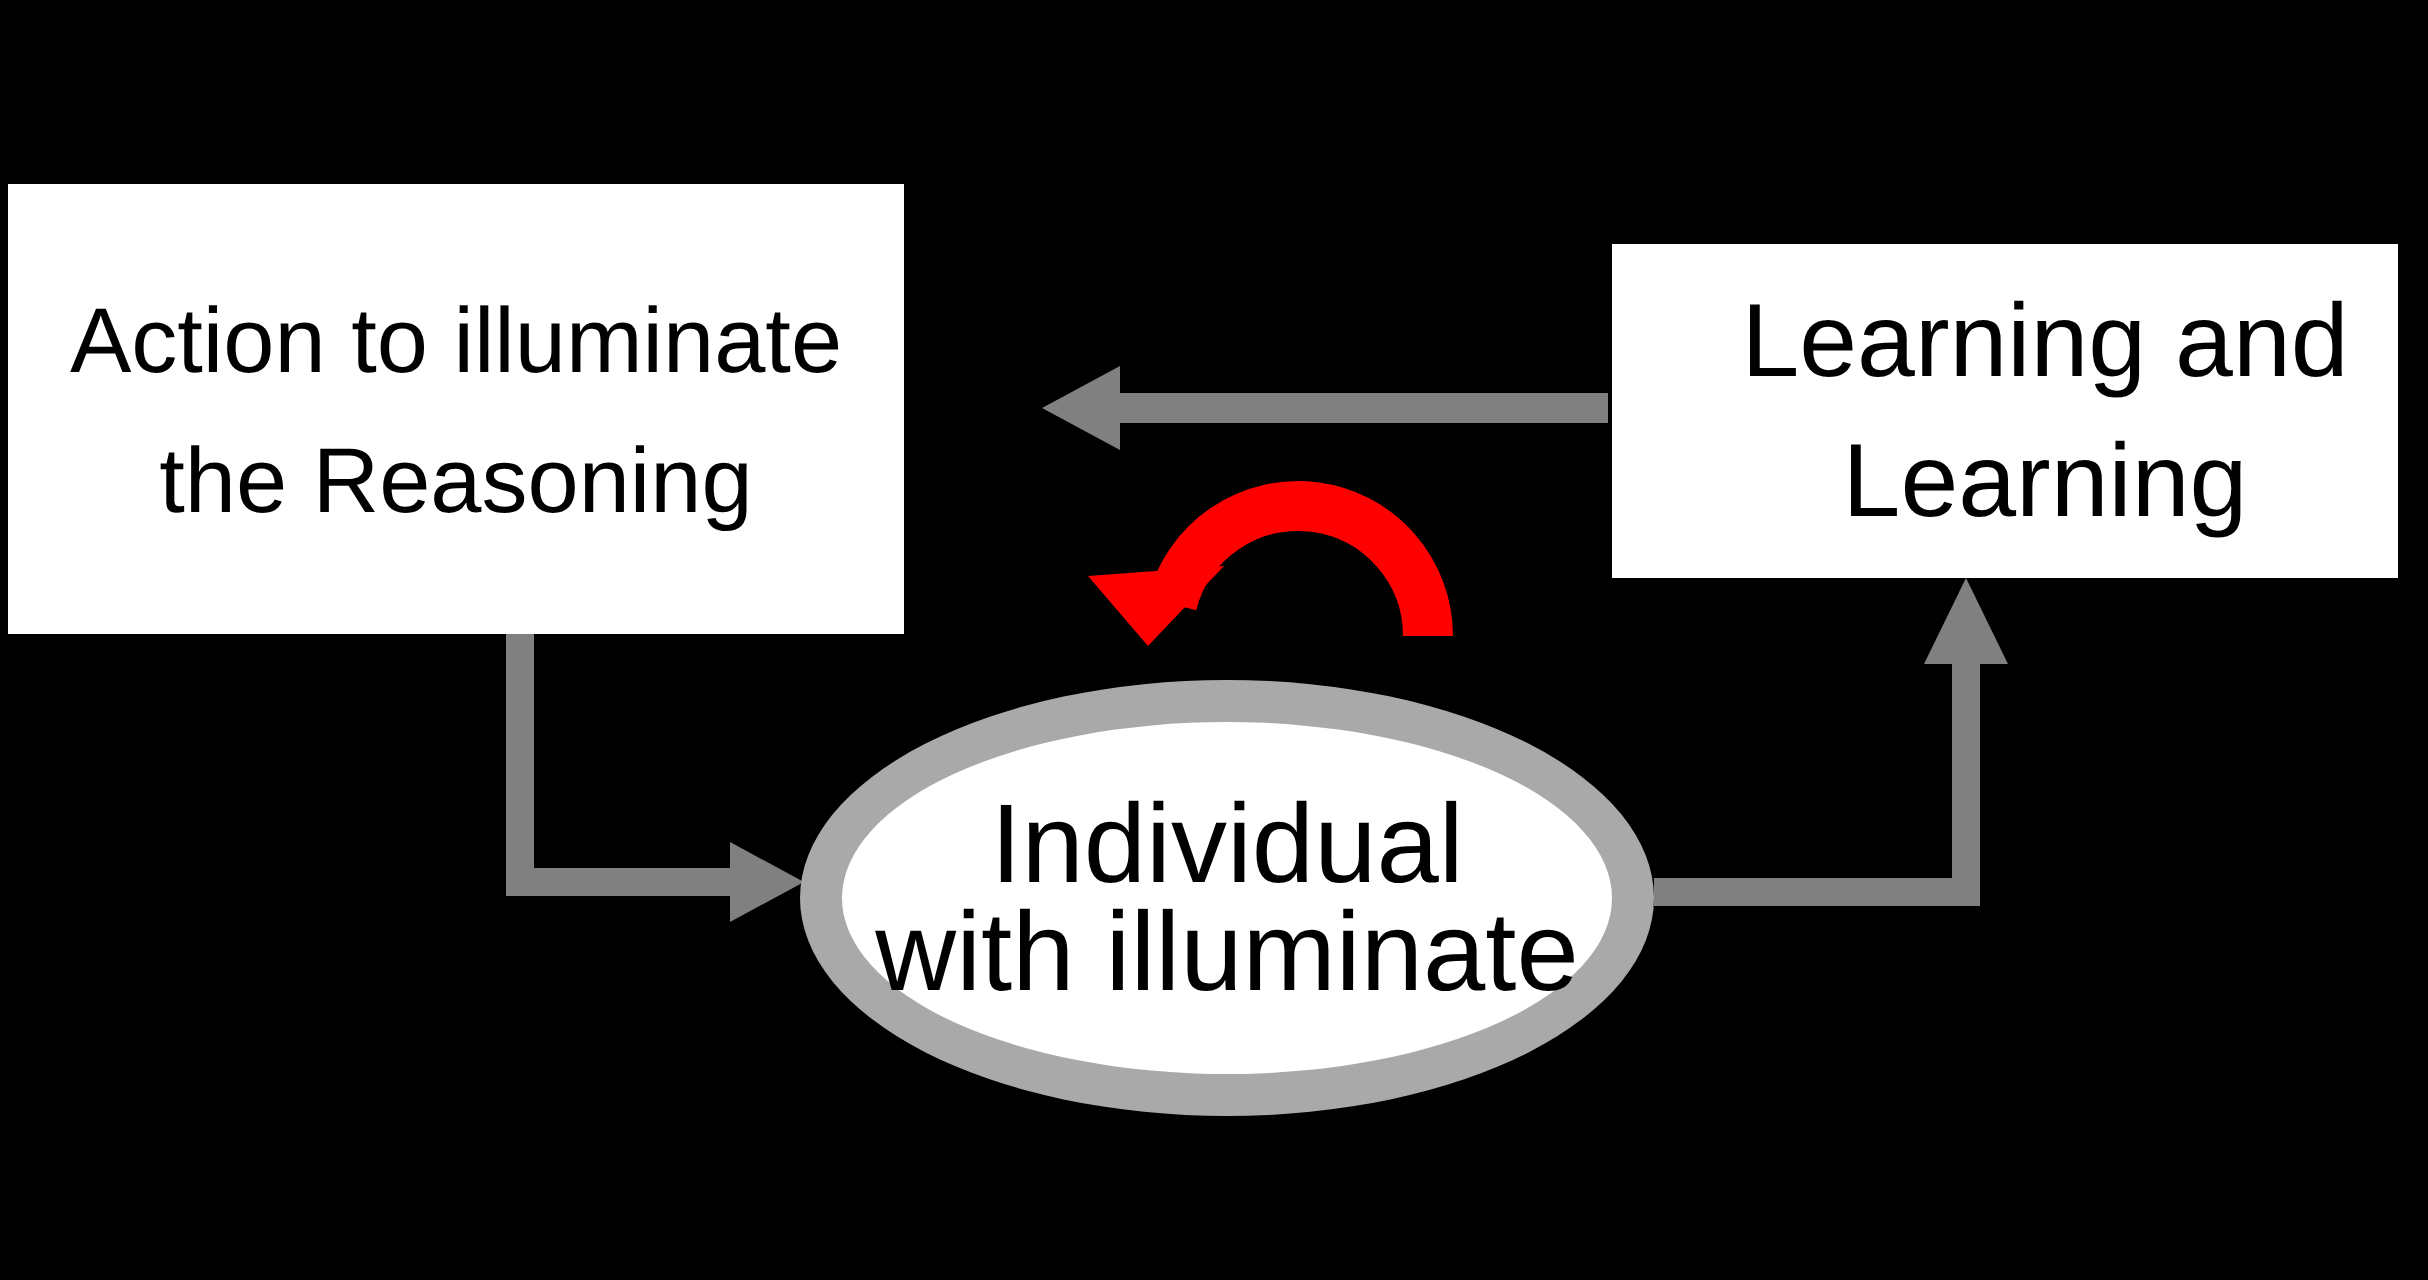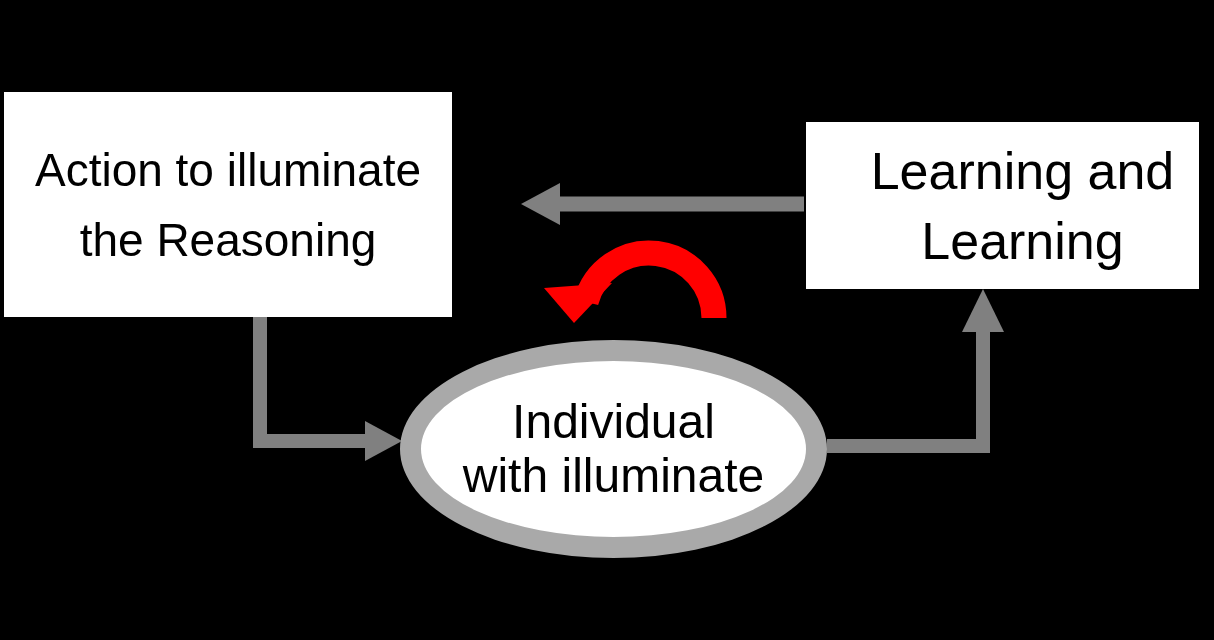--- a/index.html
+++ b/index.html
@@ -47,21 +47,21 @@
     padding-left: 40px;
   }
   #node-individual {
     left: 400px;
     top: 340px;
     width: 427px;
     height: 218px;
     box-sizing: border-box;
     border: 21px solid var(--c-ring, #A9A9A9);
     border-radius: 50%;
-    font-size: 48px;
+    font-size: 56px;
     line-height: 54px;
   }
   svg.connectors {
     position: absolute;
     left: 0;
     top: 0;
     width: 1214px;
     height: 640px;
   }
   .shaft {

